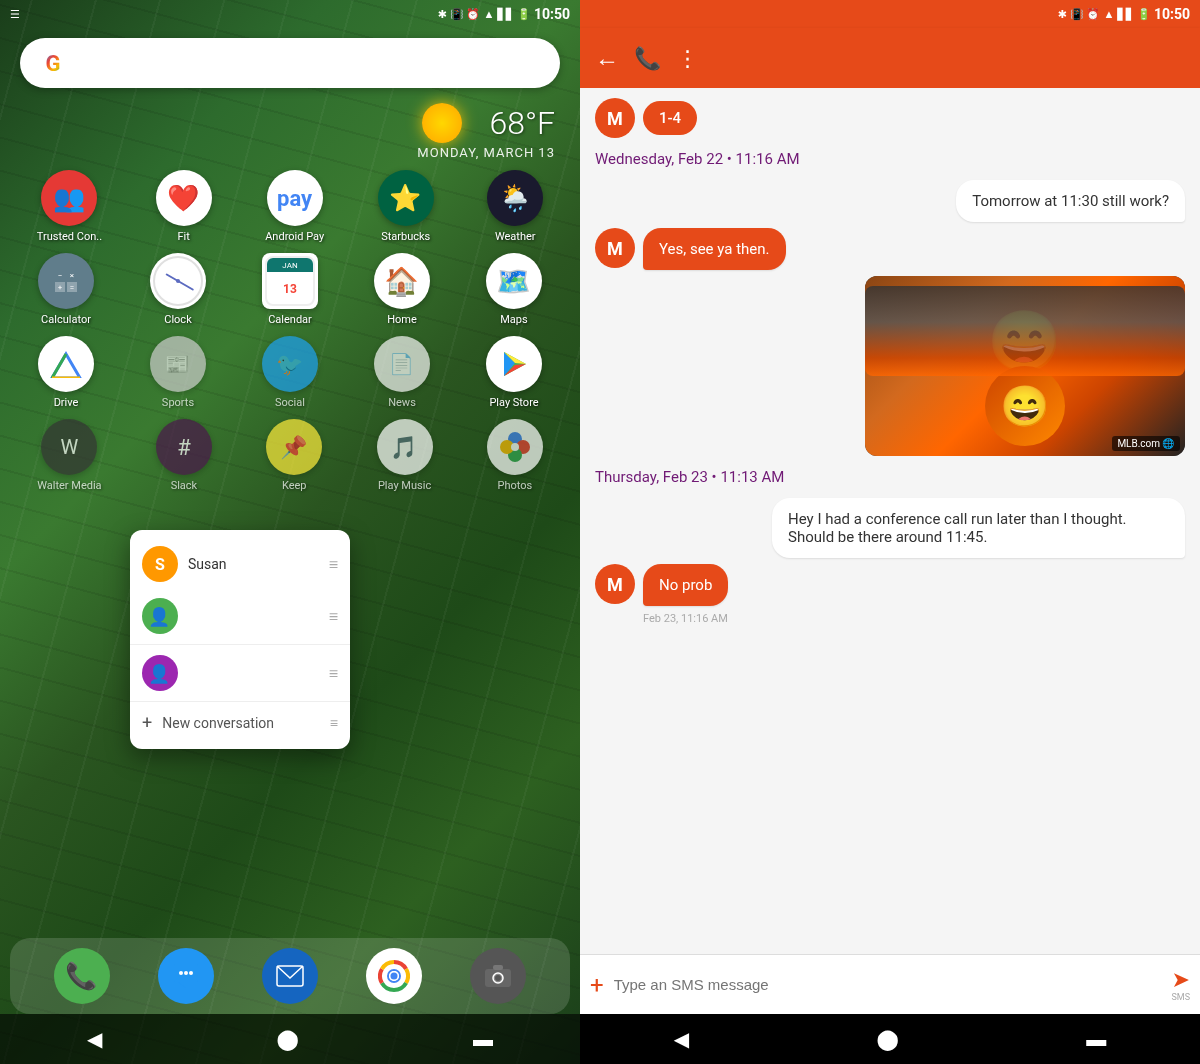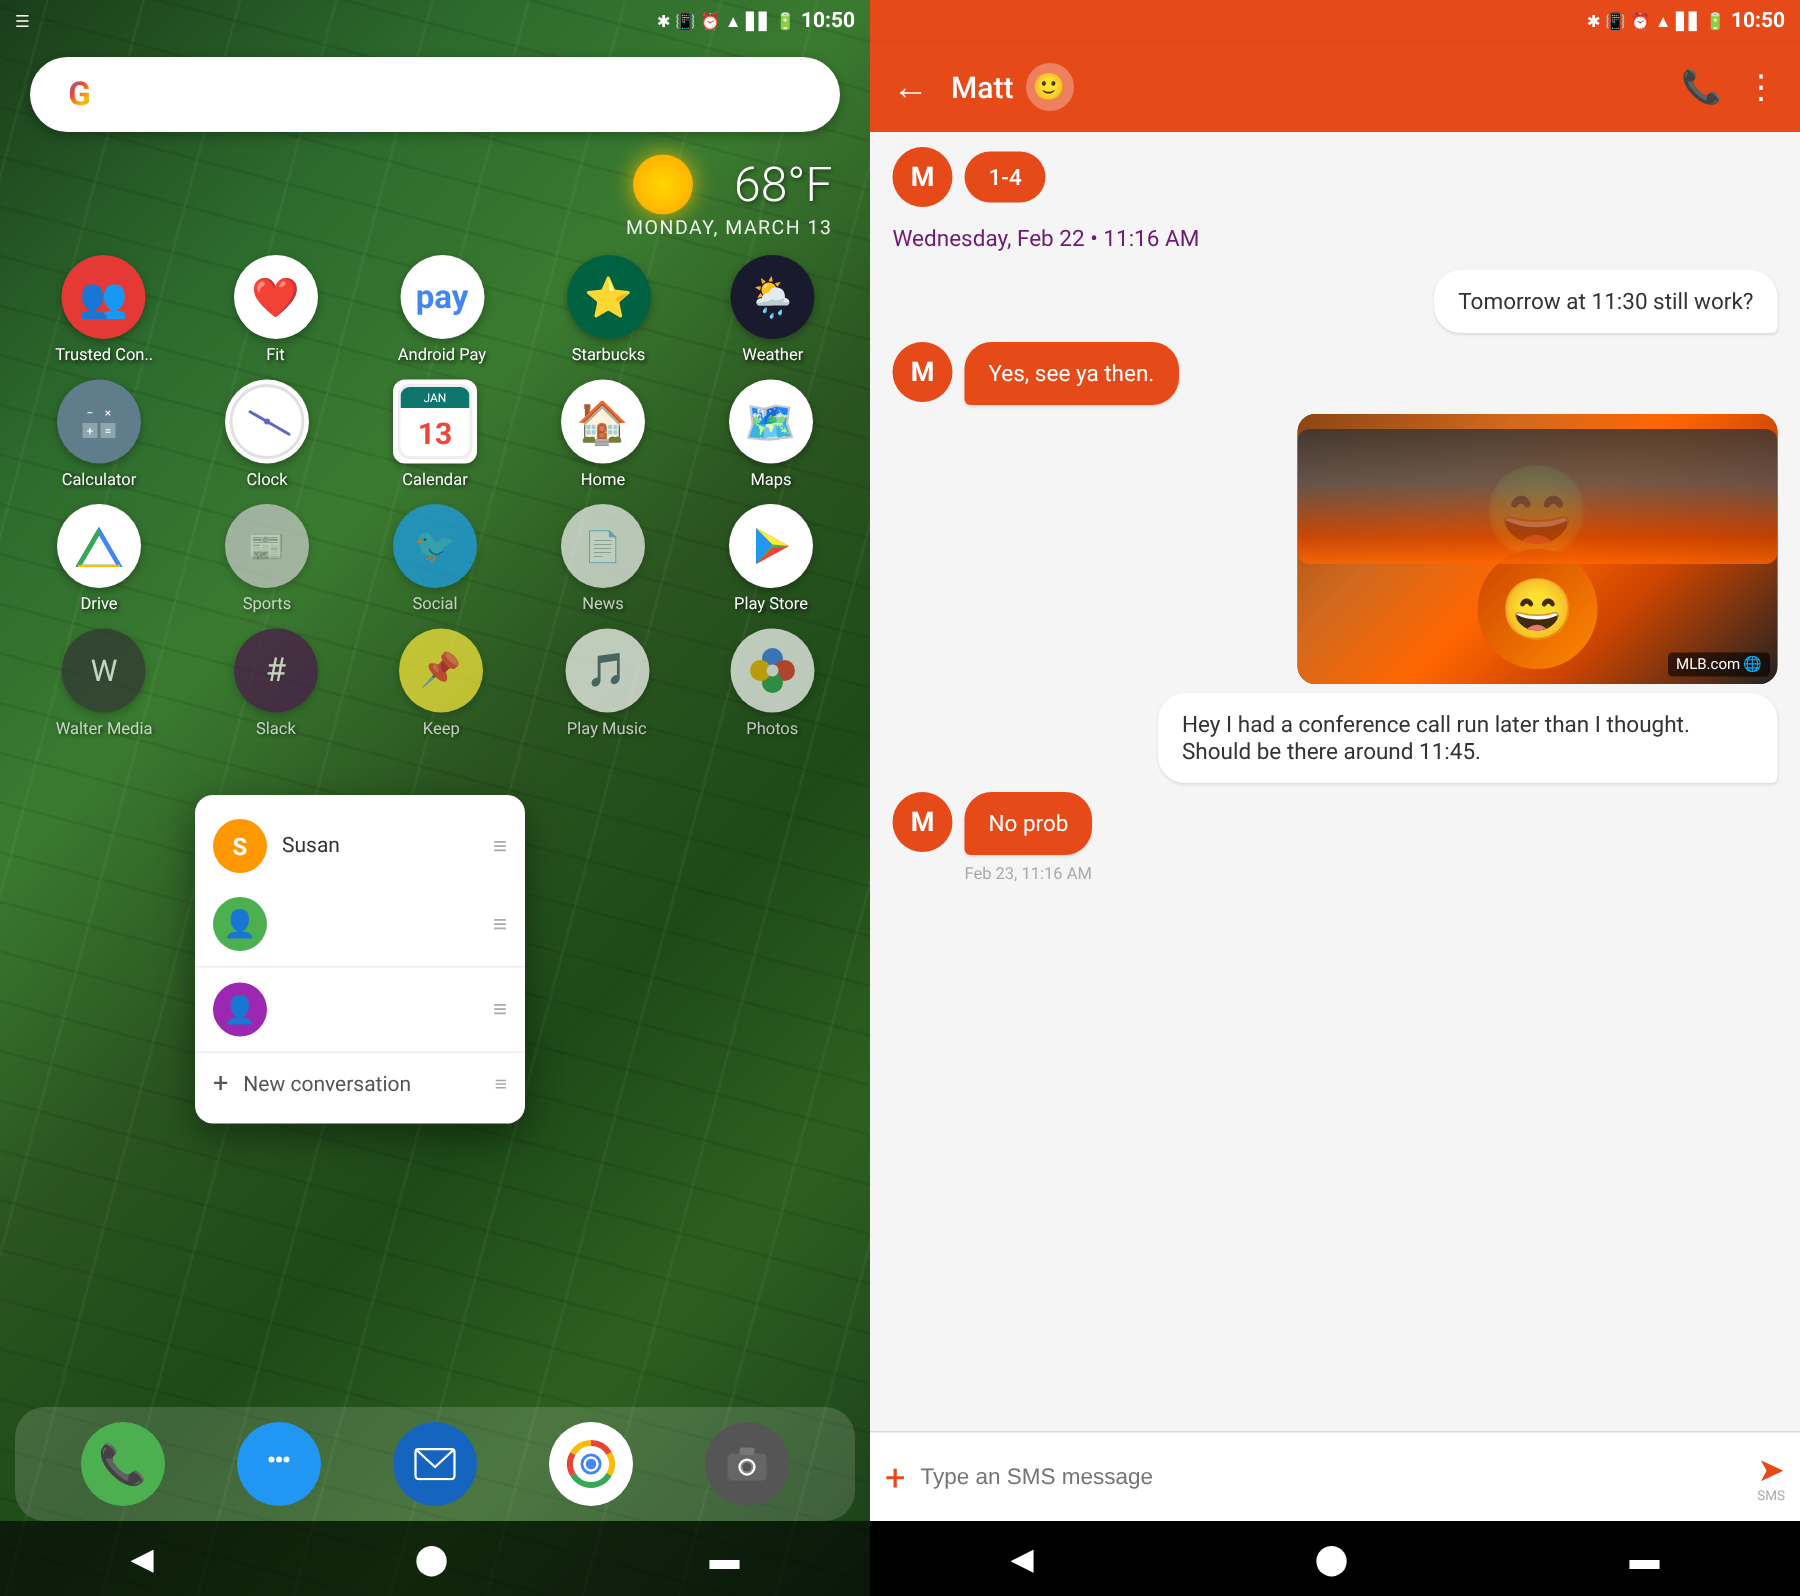--- a/index.html
+++ b/index.html
@@ -471,21 +471,21 @@
 
     
     .calendar-icon-inner {
       width: 50px; height: 50px;
       background: white;
       border-radius: 8px;
       overflow: hidden;
       border: 2px solid #eee;
     }
     .cal-header { background: #0f766e; height: 14px; display: flex; align-items: center; justify-content: center; font-size: 8px; color: white; }
-    .cal-body { display: flex; align-items: center; justify-content: center; flex: 1; font-size: 20px; font-weight: bold; color: #f44336; height: 34px; }
+    .cal-body { display: flex; align-items: center; justify-content: center; flex: 1; font-size: 12px; font-weight: bold; color: #f44336; height: 34px; }
   </style>
 </head>
 <body>
 
 <div class="left-panel">
   <div class="home-bg"></div>
 
   <div class="status-bar">
     <div class="status-icons">
       <span>☰</span>
@@ -760,24 +760,20 @@
       <span>⏰</span>
       <span>▲</span>
       <span>▋▋</span>
       <span>🔋</span>
       <span style="font-weight:bold;font-size:14px;">10:50</span>
     </div>
   </div>
 
   <div class="chat-header">
     <div class="chat-back">←</div>
-    <div class="chat-title">
-      <span>Matt</span>
-      <div class="chat-avatar-small">🙂</div>
-    </div>
     <div class="chat-actions">
       <div class="chat-action-btn">📞</div>
       <div class="chat-action-btn">⋮</div>
     </div>
   </div>
 
   <div class="messages-area">
 
     <div class="first-message">
       <div class="msg-avatar">M</div>
@@ -802,20 +798,23 @@
         <div class="gif-person">
           <div style="position:absolute;bottom:10px;left:0;right:0;display:flex;justify-content:center;">
             <div style="width:80px;height:80px;border-radius:50%;background:linear-gradient(135deg,#cc4400,#ff8800);display:flex;align-items:center;justify-content:center;font-size:40px;">😄</div>
           </div>
           <div style="position:absolute;top:10px;left:0;right:0;bottom:80px;background:linear-gradient(180deg,#333 0%,#555 40%,#cc4400 80%,#ff6600 100%);opacity:0.8;border-radius:8px;"></div>
         </div>
         <div class="gif-watermark">MLB.com 🌐</div>
       </div>
     </div>
 
+    <div class="date-separator">
+      <span>Thursday, Feb 23 • 11:13 AM</span>
+    </div>
 
     <div class="bubble-right">
       <div class="bubble">Hey I had a conference call run later than I thought. Should be there around 11:45.</div>
     </div>
 
     <div class="bubble-left">
       <div class="msg-avatar">M</div>
       <div class="bubble">No prob</div>
     </div>
     <div class="msg-timestamp">Feb 23, 11:16 AM</div>

